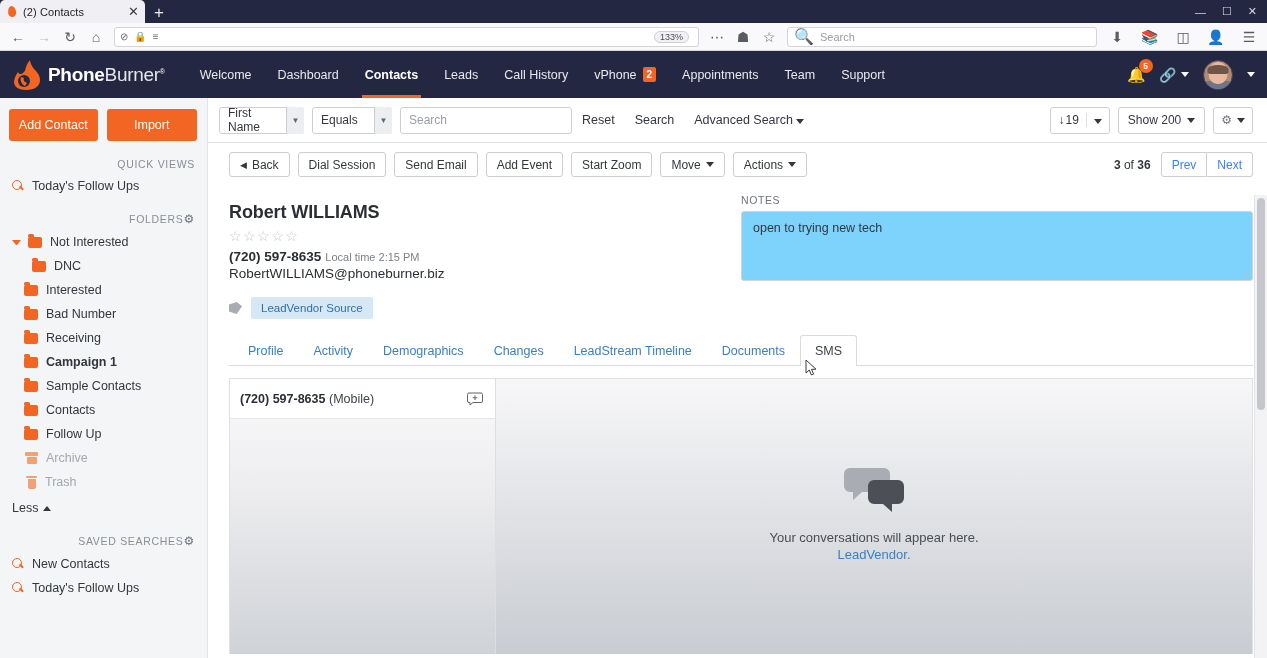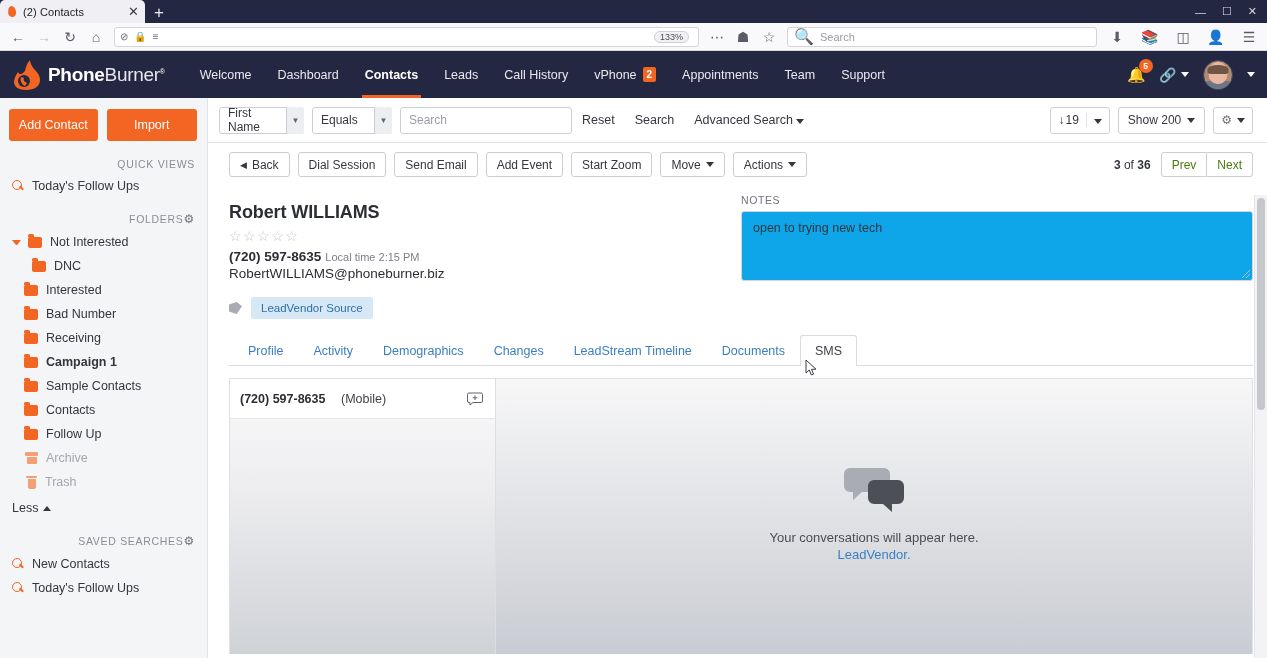--- a/index.html
+++ b/index.html
@@ -241,21 +241,21 @@
     color: #34373e; padding: 0 10px; display: flex; align-items: center; gap: 5px;
     border-radius: 3px; margin-right: 8px; white-space: nowrap;
     font-family: "Liberation Sans", sans-serif;
   }
   .pager { position: absolute; right: 14px; display: flex; align-items: center; gap: 10px; }
   .pagecount { font-size: 12px; color: #34373e; }
   .pagecount b { font-weight: 700; }
   .pgroup { display: flex; }
   .pgbtn {
     height: 25px; border: 1px solid #ccced3; background: #fff; font-size: 12px;
-    color: #4d7c0f; padding: 0 10px; display: flex; align-items: center;
+    color: #3b82f6; padding: 0 10px; display: flex; align-items: center;
   }
   .pgbtn:first-child { border-radius: 3px 0 0 3px; }
   .pgbtn:last-child { border-radius: 0 3px 3px 0; border-left: none; }
 
   .content { flex: 1; padding: 8px 14px 0 21px; overflow: hidden; position: relative; }
   .toprow { display: flex; gap: 20px; }
   .leftinfo { flex: 1; min-width: 0; padding-top: 8px; }
   .cname { font-size: 18px; font-weight: 700; color: #2b2e34; letter-spacing: -.1px; }
   .stars { color: #c3c6cc; font-size: 14px; letter-spacing: 1.5px; margin-top: 5px; }
   .phoneline { margin-top: 5px; font-size: 13.5px; color: #2b2e34; font-weight: 700; }
@@ -267,21 +267,21 @@
     border-radius: 2px 0 0 2px; transform: rotate(0deg);
     clip-path: polygon(0 20%, 60% 0, 100% 35%, 60% 100%, 0 80%);
   }
   .tagchip {
     background: #d6e7f5; color: #2f6fa8; font-size: 11.5px; padding: 5px 10px;
     border-radius: 2px;
   }
   .notes { width: 512px; flex: 0 0 512px; }
   .noteslbl { font-size: 10.5px; color: #6f737c; letter-spacing: .6px; margin-bottom: 5px; }
   .notesbox {
-    height: 70px; border: 1px solid #d2d4d9; border-radius: 3px; background: #0ea5e9;
+    height: 70px; border: 1px solid #d2d4d9; border-radius: 3px; background: #7dd3fc;
     padding: 9px 11px; font-size: 12.5px; color: #34373e; position: relative;
   }
   .resizer {
     position: absolute; right: 2px; bottom: 2px; width: 8px; height: 8px;
     background:
       linear-gradient(135deg, transparent 45%, #b9bcc2 45%, #b9bcc2 55%, transparent 55%),
       linear-gradient(135deg, transparent 70%, #b9bcc2 70%, #b9bcc2 80%, transparent 80%);
   }
 
   .tabs {
@@ -305,21 +305,21 @@
   }
   .smslist {
     width: 266px; flex: 0 0 266px; border-right: 1px solid #dcdee2;
     background: linear-gradient(#fafafb 0%, #ededef 40%, #cfd2d7 100%);
   }
   .smsitem {
     height: 40px; background: #fff; display: flex; align-items: center;
     padding: 0 12px 0 10px; border-bottom: 1px solid #e4e5e9; gap: 8px;
   }
   .smsnum { font-size: 12.5px; color: #2b2e34; font-weight: 700; flex: 1; }
-  .smsnum .mob { font-weight: 400; color: #3f434a; margin-left: 12px; }
+  .smsnum .mob { font-weight: 400; color: #3f434a; }
   .bubble-plus { width: 16px; height: 14px; position: relative; }
   .smsmain {
     flex: 1; display: flex; flex-direction: column; align-items: center;
     justify-content: center; padding-bottom: 6px;
   }
   .emptyicon { margin-bottom: 14px; }
   .emptytext { font-size: 13px; color: #4a4d54; }
   .emptylink { font-size: 13px; color: #3a7fc1; margin-top: 2px; }
 
   

